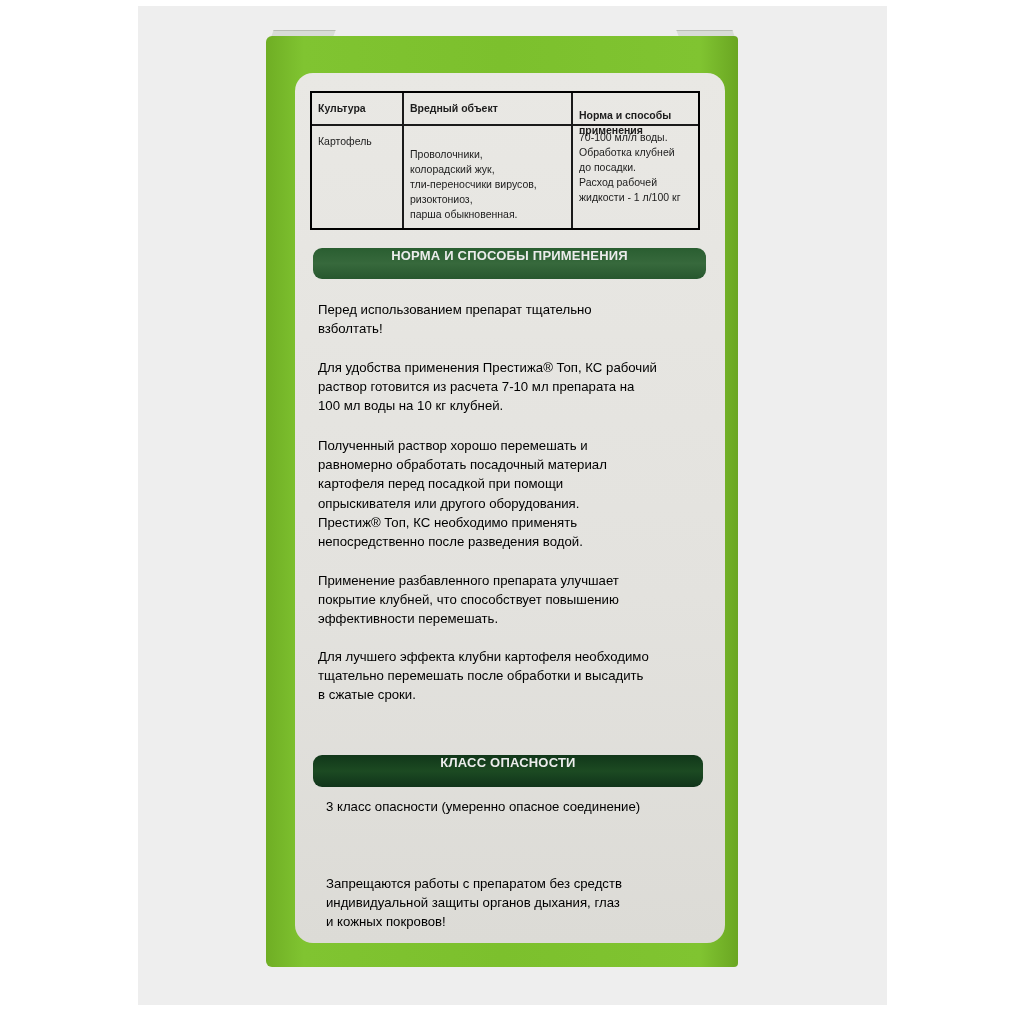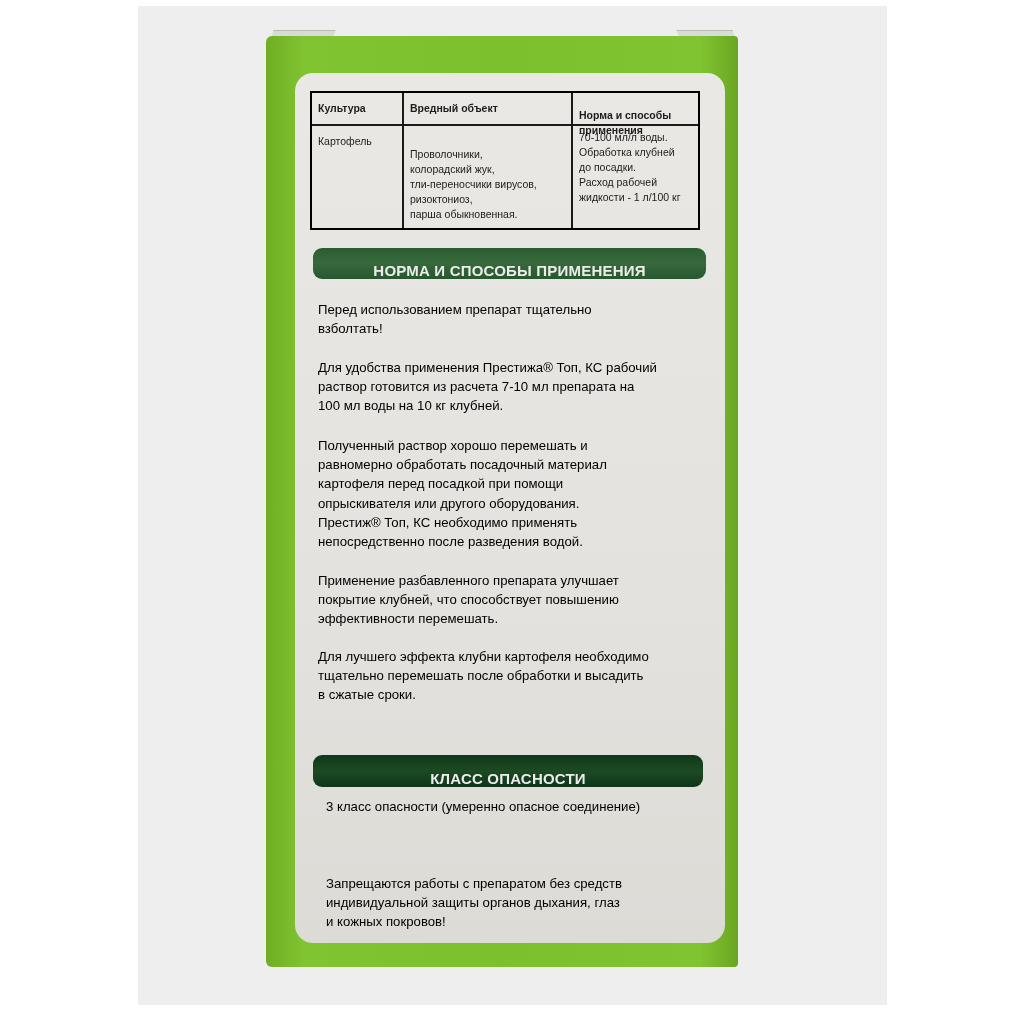--- a/index.html
+++ b/index.html
@@ -34,22 +34,22 @@
     display:grid; grid-template-columns:92px 169px 1fr; grid-template-rows:33px 1fr;
     font-size:10.5px; color:#1c1c1c; line-height:15px;
   }
   .tbl > div { box-sizing:border-box; padding:4px 6px; }
   .tbl .c1, .tbl .c2 { border-right:2px solid #1a1a1a; }
   .tbl .hrow { border-bottom:2px solid #1a1a1a; font-weight:bold; }
   .tbl .hrow.single { display:flex; align-items:center; }
   .tbl .cell-lines span { display:block; }
   .hbar {
     position:absolute; left:313px; width:393px; height:31px;
-    border-radius:9px; color:#ececec; font-size:15px; font-weight:bold;
-    display:flex; align-items:flex-end; justify-content:center; letter-spacing:0.2px;
+    border-radius:9px; color:#ececec; font-size:13px; font-weight:bold;
+    display:flex; align-items:flex-start; justify-content:center; letter-spacing:0.2px;
   }
   .hbar.one { top:248px; background:#2f6336; background:linear-gradient(180deg,#2a5e31,#37693c 50%,#27572e); }
   .hbar.two { top:755px; width:390px; height:32px; background:#163f1c; background:linear-gradient(180deg,#11371a,#1c4a22 50%,#10341a); }
   .para {
     position:absolute; left:318px; width:390px; font-size:13.2px; line-height:19.2px; color:#000000;
   }
   .para span { display:block; white-space:nowrap; }
 </style>
 </head>
 <body>

